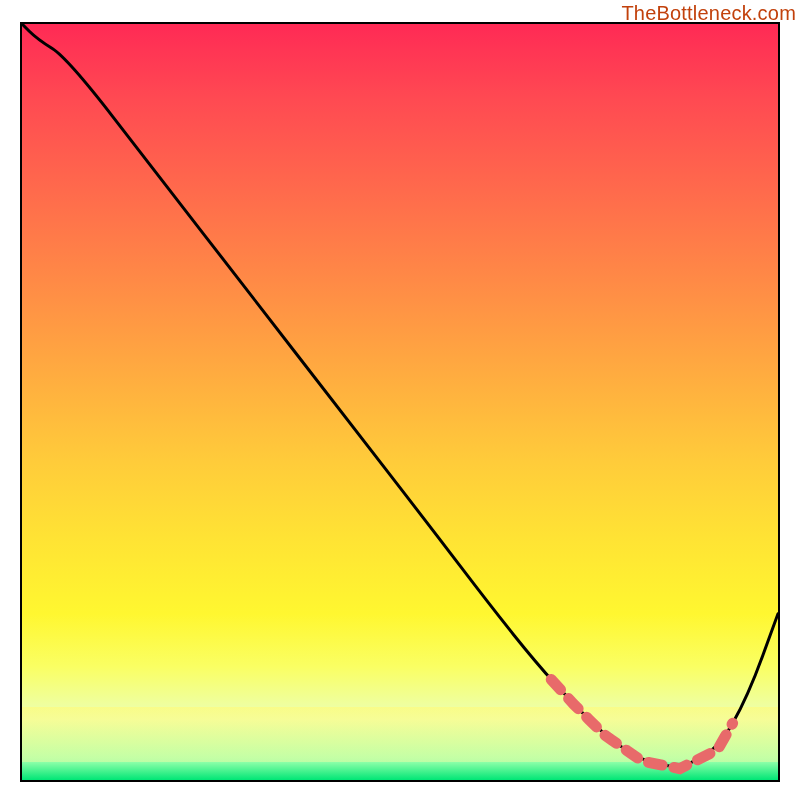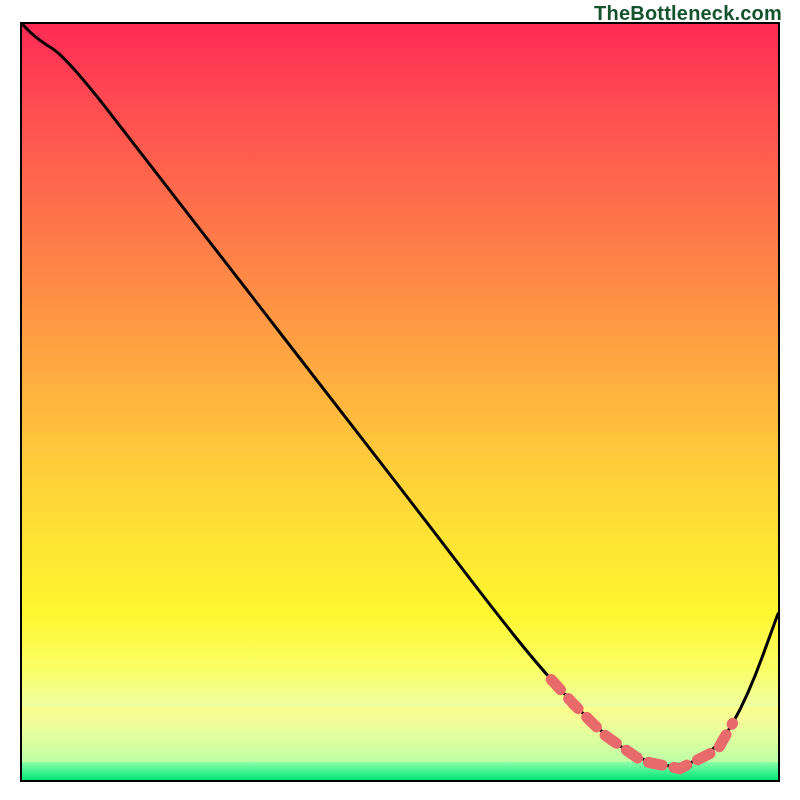--- a/index.html
+++ b/index.html
@@ -74,25 +74,25 @@
   .curve-highlight {
     fill: none;
     stroke: #e86a6a;
     stroke-width: 11;
     stroke-linecap: round;
     stroke-dasharray: 14 12;
   }
   .attribution {
     position: absolute;
     top: 2px;
-    right: 18px;
-    color: #14532d;
+    right: 4px;
+    color: #c2410c;
     font-size: 20px;
     letter-spacing: 0.2px;
-    font-weight: 700;
+    font-weight: 400;
   }
 </style>
 </head>
 <body>
 
 <div class="chart-wrap">
 
   <div class="attribution">TheBottleneck.com</div>
 
   <div class="plot-area">

